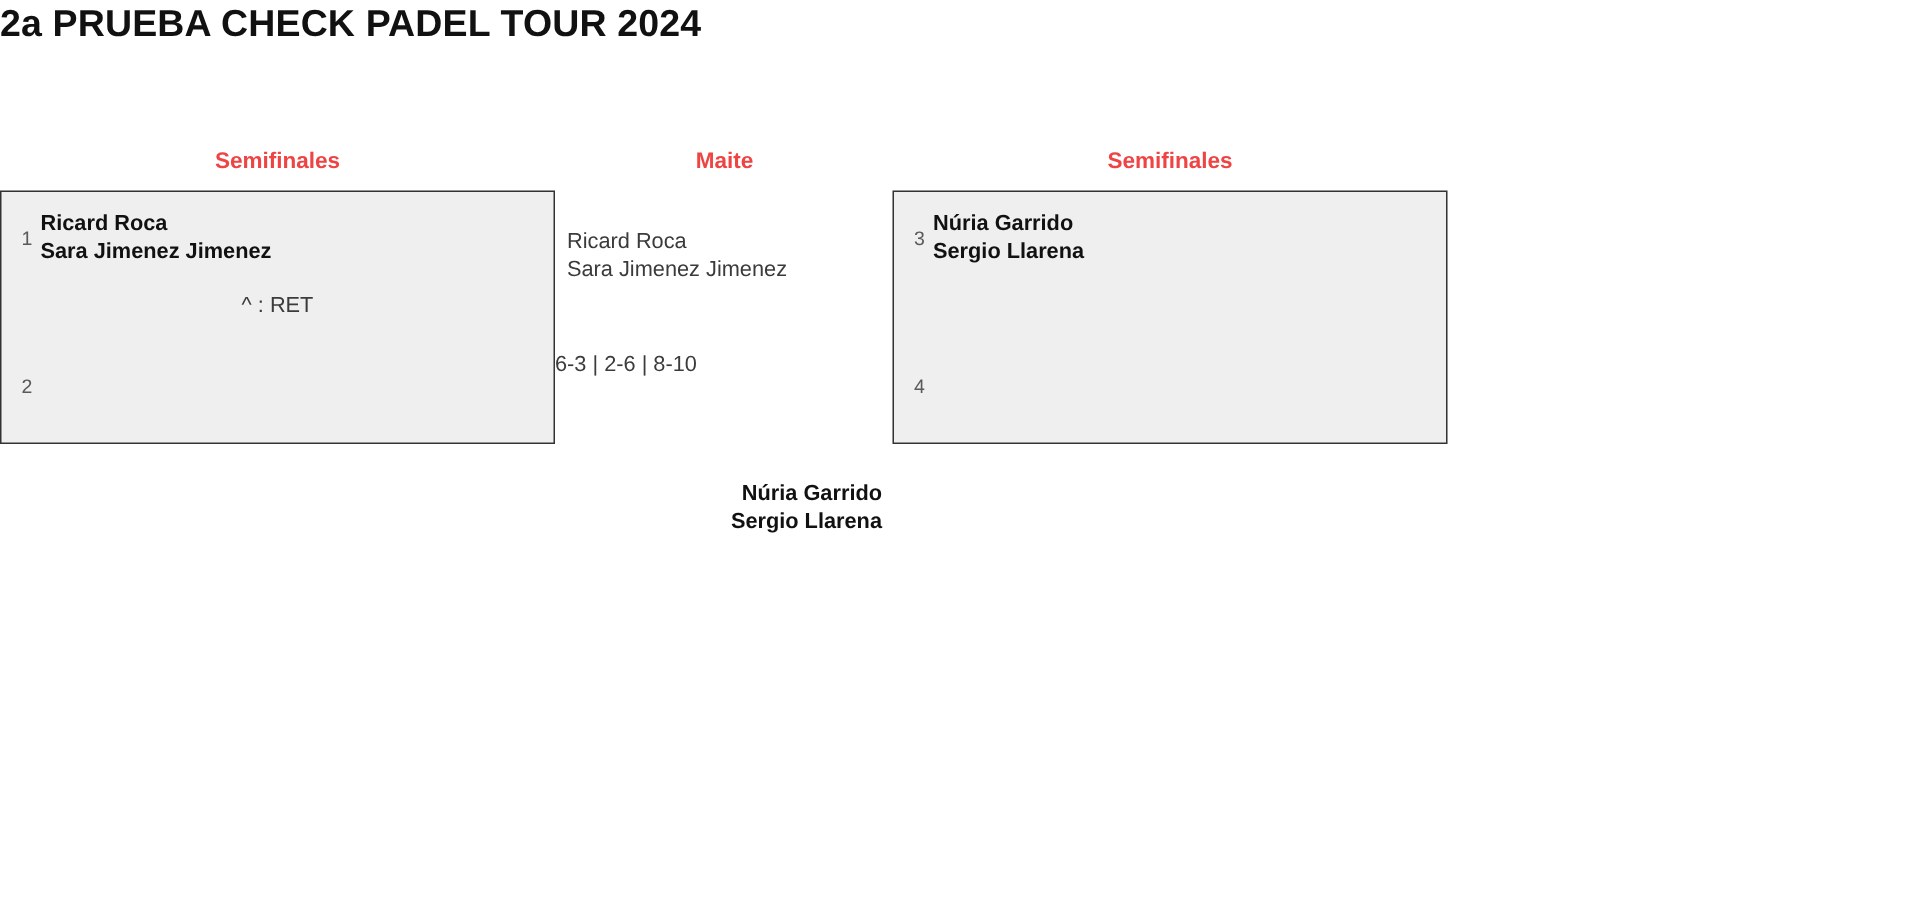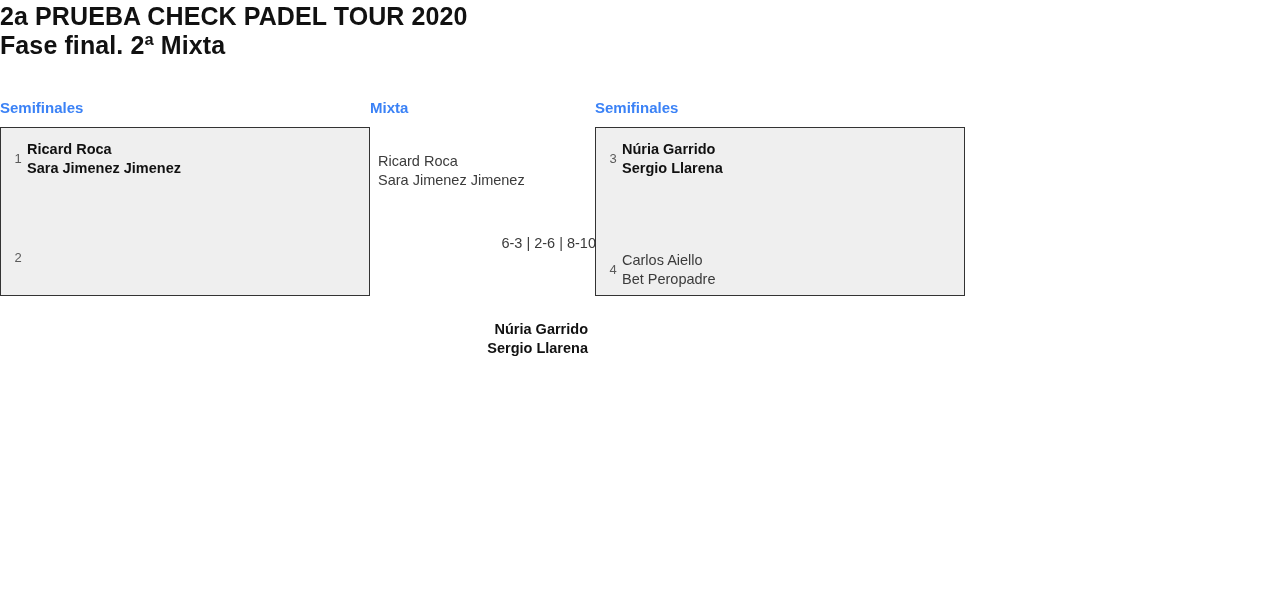--- a/index.html
+++ b/index.html
@@ -55,22 +55,22 @@
     left: 0;
     top: 88px;
     width: 1280px;
     height: 525px;
   }
 
   .round-header {
     position: absolute;
     font-size: 15px;
     font-weight: 700;
-    color: #3b82f6;
-    text-align: left;
+    color: #ef4444;
+    text-align: center;
     white-space: nowrap;
   }
   .rh-sf-left  { left: 0px;   top: 11px; width: 370px; }
   .rh-final    { left: 370px; top: 11px; width: 226px; }
   .rh-sf-right { left: 595px; top: 11px; width: 370px; }
 
   
   .match-box {
     position: absolute;
     background: #efefef;
@@ -145,21 +145,21 @@
   .final-top {
     left: 8px;
     top: 25px;
     text-align: left;
   }
   .final-score {
     position: absolute;
     left: 0;
     top: 108px;
     width: 226px;
-    text-align: right;
+    text-align: left;
     font-size: 14.5px;
     color: #3b3b3b;
     white-space: nowrap;
   }
 
   .champion {
     position: absolute;
     left: 370px;
     top: 232px;
     width: 218px;
@@ -171,42 +171,42 @@
     color: #111111;
     display: block;
   }
 </style>
 </head>
 <body>
 
 <div class="page-header">
 
   <div class="title-block">
-    <div class="title-line">2a PRUEBA CHECK PADEL TOUR 2020</div>
-    <div class="title-line">Fase final. 2ª Mixta</div>
+    <div class="title-line">2a PRUEBA CHECK PADEL TOUR 2024</div>
   </div>
 
 </div>
 
 <div class="bracket">
 
   <div class="round-header rh-sf-left">Semifinales</div>
-  <div class="round-header rh-final">Mixta</div>
+  <div class="round-header rh-final">Maite</div>
   <div class="round-header rh-sf-right">Semifinales</div>
 
   <div class="match-box box-sf-left">
 
     <div class="team team-top winner">
       <span class="seed">1</span>
       <span class="names">
         <span class="player">Ricard Roca</span>
         <span class="player">Sara Jimenez Jimenez</span>
       </span>
     </div>
 
+    <div class="score">^ : RET</div>
 
     <div class="team team-bottom">
       <span class="seed">2</span>
     </div>
   </div>
 
   <div class="match-open box-final">
 
     <div class="final-team final-top">
       <span class="player">Ricard Roca</span>
@@ -227,20 +227,16 @@
       <span class="seed">3</span>
       <span class="names">
         <span class="player">Núria Garrido</span>
         <span class="player">Sergio Llarena</span>
       </span>
     </div>
 
 
     <div class="team team-bottom">
       <span class="seed">4</span>
-      <span class="names">
-        <span class="player">Carlos Aiello</span>
-        <span class="player">Bet Peropadre</span>
-      </span>
     </div>
   </div>
 
 </div>
 
 </body></html>

